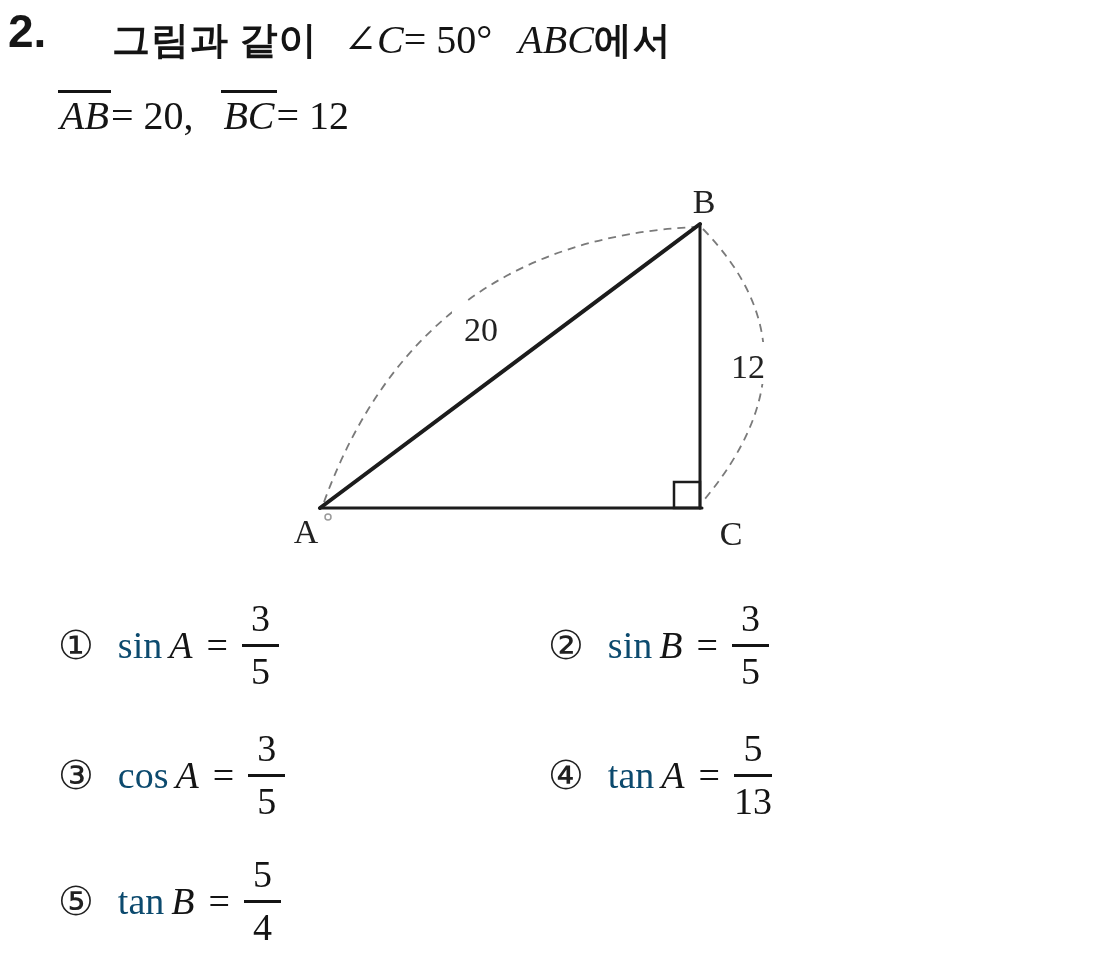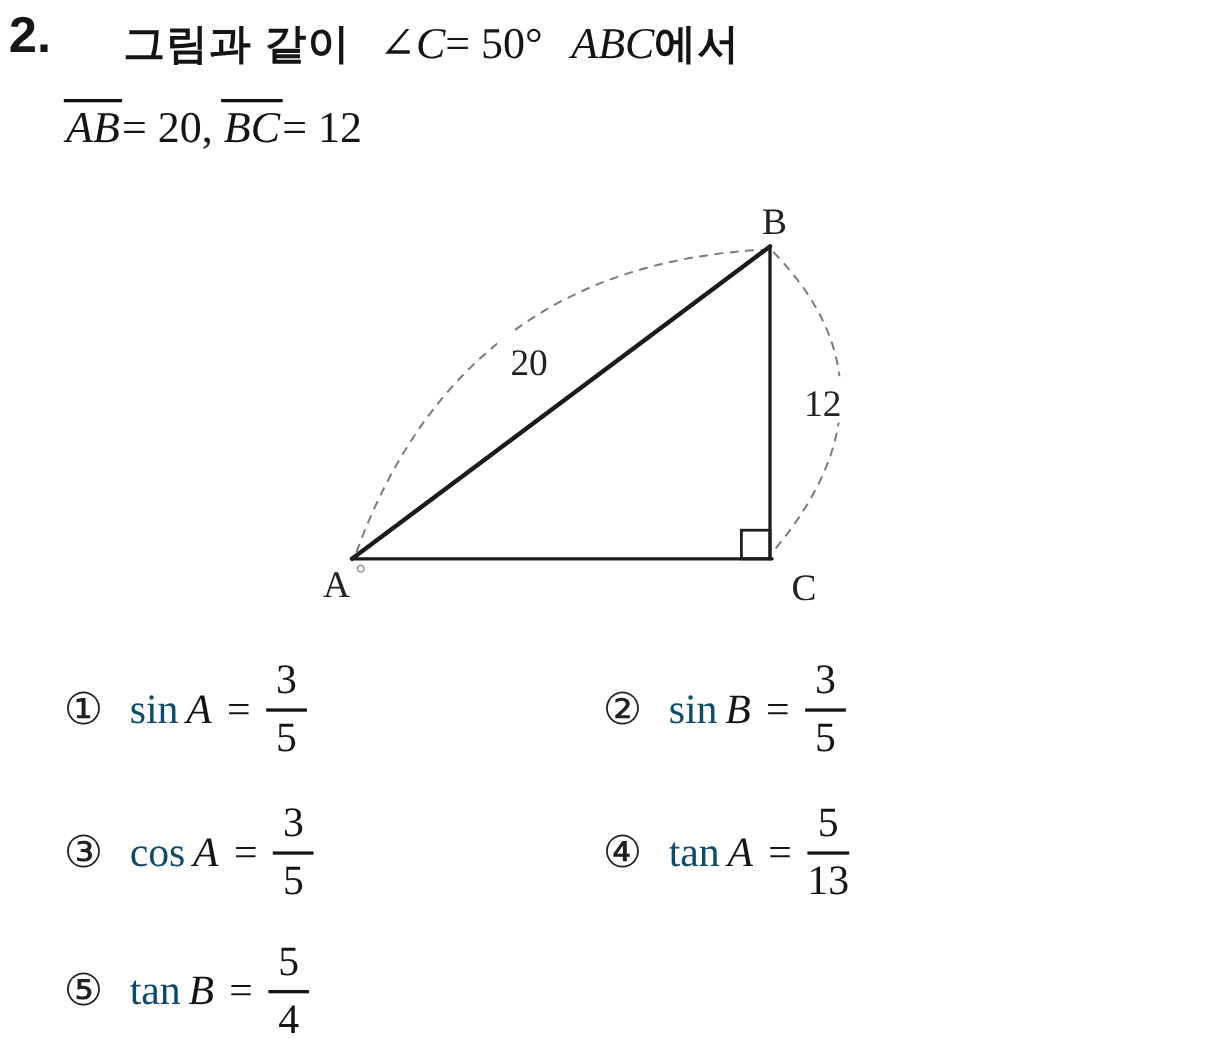--- a/index.html
+++ b/index.html
@@ -22,35 +22,35 @@
   }
   .line1 {
     position: absolute; left: 112px; top: 16px;
     display: flex; align-items: baseline; white-space: nowrap;
   }
   .line2 {
     position: absolute; left: 58px; top: 90px;
     display: flex; align-items: baseline; white-space: nowrap;
   }
   .ko {
-    font-family: Liberation Sans, sans-serif;
+    font-family: Liberation Serif, serif;
     font-weight: 700; font-size: 38px; line-height: 1.25;
     color: #141414; letter-spacing: 1px;
   }
   .math {
     font-family: "Liberation Serif", "DejaVu Serif", serif;
     font-weight: 500; font-size: 40px; line-height: 1.2; color: #141414;
   }
   .ital { font-style: italic; }
   .oline {
     display: inline-block; line-height: 1.05;
     border-top: 3px solid #141414; padding: 2px 2px 0 2px; font-family: Liberation Serif, serif;
   }
   .ml-lg { margin-left: 26px; }
-  .ml-md { margin-left: 8px; }
+  .ml-md { margin-left: 28px; }
   .ml-sm { margin-left: 4px; }
 
   
   .figure { position: absolute; left: 250px; top: 170px; width: 560px; height: 400px; }
   .figure .solid { stroke: #1c1c1c; stroke-width: 3; fill: none; stroke-linecap: round; }
   .figure .thick { stroke-width: 4; }
   .figure .dash  { stroke: #7a7a7a; stroke-width: 1.8; fill: none; stroke-dasharray: 8 6; }
   .figure .ra    { stroke: #1c1c1c; stroke-width: 2.5; fill: none; }
   .figure text   {
     font-family: "Liberation Serif", "DejaVu Serif", serif;

